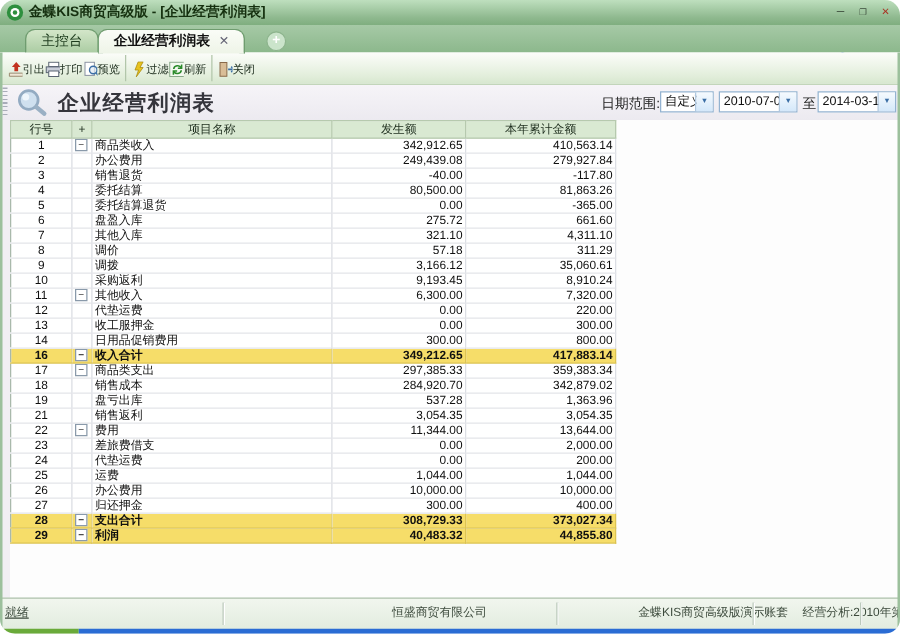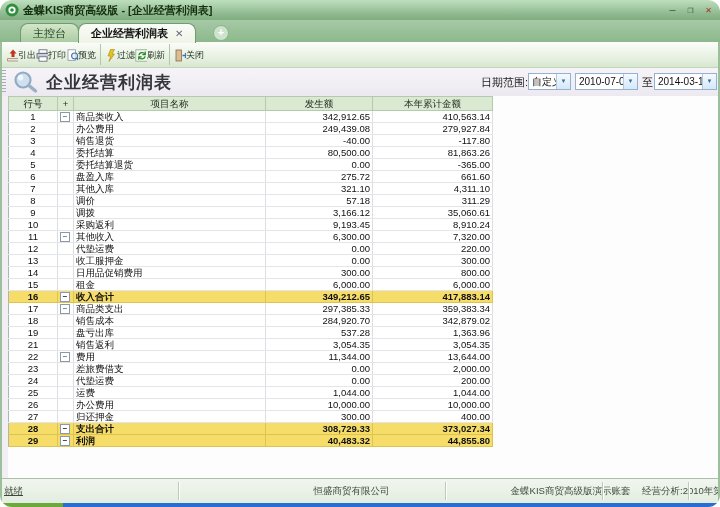--- a/index.html
+++ b/index.html
@@ -326,27 +326,20 @@
             <td class="c-amt">0.00</td>
             <td class="c-amt">300.00</td>
           </tr>
           <tr>
             <td class="c-num">14</td>
             <td class="c-exp"></td>
             <td class="c-name lv2">日用品促销费用</td>
             <td class="c-amt">300.00</td>
             <td class="c-amt">800.00</td>
           </tr>
-          <tr>
-            <td class="c-num">15</td>
-            <td class="c-exp"></td>
-            <td class="c-name lv2">租金</td>
-            <td class="c-amt">6,000.00</td>
-            <td class="c-amt">6,000.00</td>
-          </tr>
           <tr class="hl">
             <td class="c-num">16</td>
             <td class="c-exp"><span class="minusbox">−</span></td>
             <td class="c-name lv0">收入合计</td>
             <td class="c-amt">349,212.65</td>
             <td class="c-amt">417,883.14</td>
           </tr>
           <tr>
             <td class="c-num">17</td>
             <td class="c-exp"><span class="minusbox">−</span></td>

